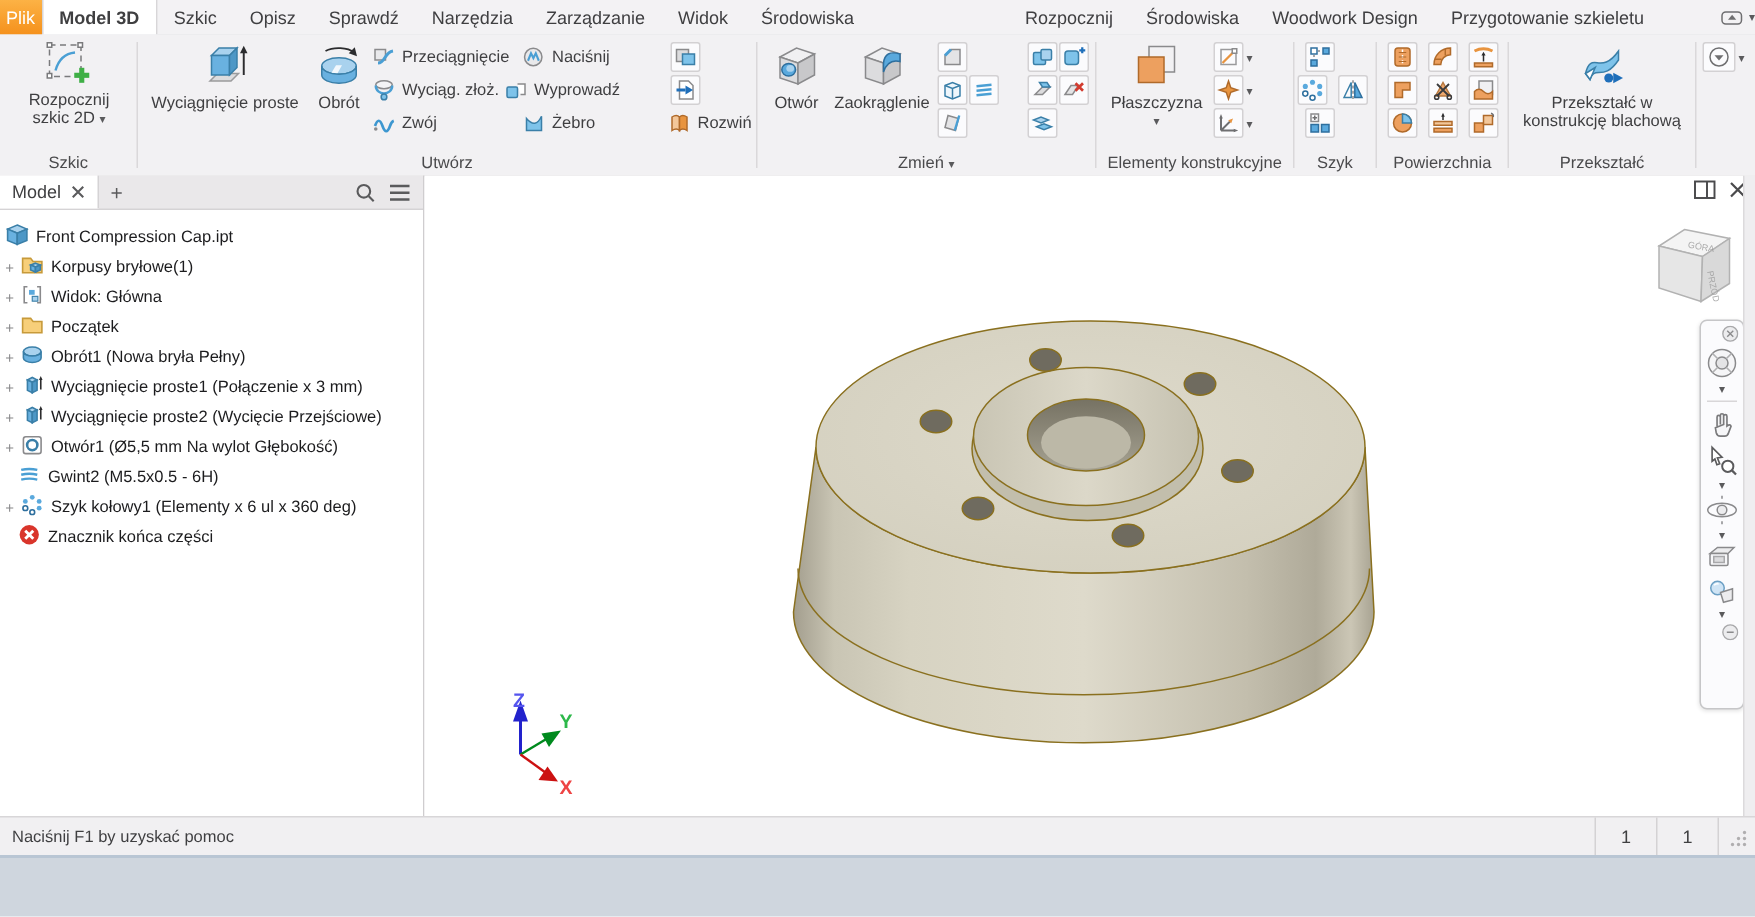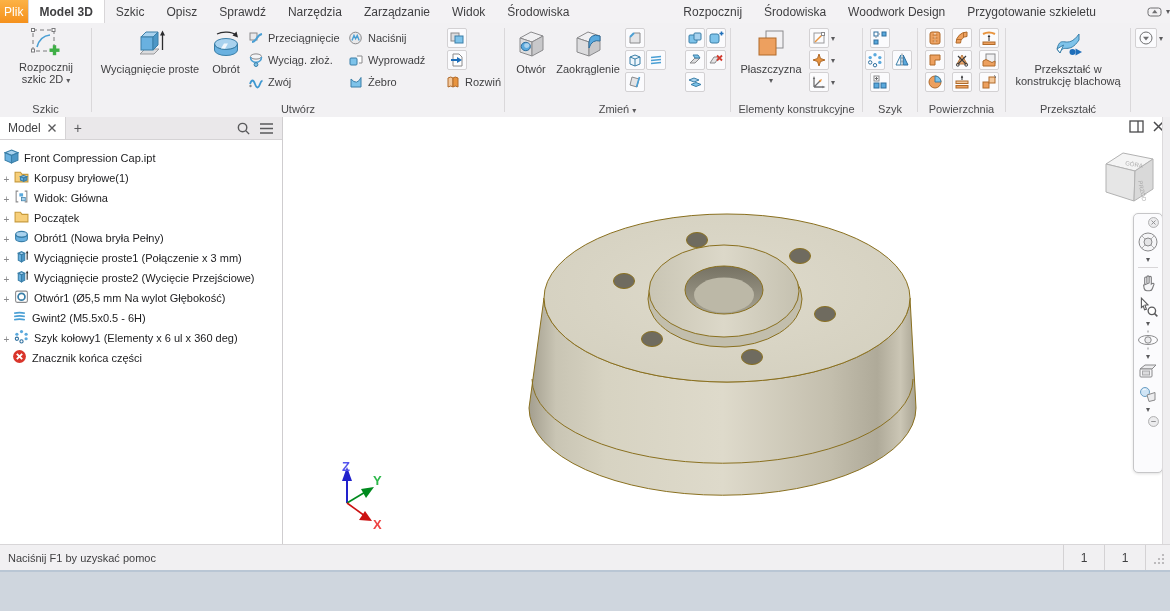--- a/index.html
+++ b/index.html
@@ -188,21 +188,21 @@
 
       <div class="smallbtn" style="left:256px;top:5px;">
         <span>
             <svg width="16" height="16" viewBox="0 0 16 16">
               <circle cx="7.5" cy="8" r="5.8" fill="#e9e9eb" stroke="#8a8a8c"></circle>
               <path d="M4,10.5 l2,-5 1.6,3.2 1.6,-3.2 2,5" fill="none" stroke="#4a9fd4" stroke-width="1.4"></path>
             </svg>
           </span>
         <span>Naciśnij</span>
       </div>
-      <div class="smallbtn" style="left:256px;top:27px;">
+      <div class="smallbtn" style="left:244px;top:27px;">
         <span>
             <svg width="16" height="16" viewBox="0 0 16 16">
               <rect x="2" y="6" width="7" height="7" rx="1" fill="#7ec3ea" stroke="#3a7fa8"></rect>
               <path d="M9,4 h5 v7 h-3" fill="#fff" stroke="#8a8a8c"></path>
             </svg>
           </span>
         <span>Wyprowadź</span>
       </div>
       <div class="smallbtn" style="left:256px;top:49px;">
         <span>

